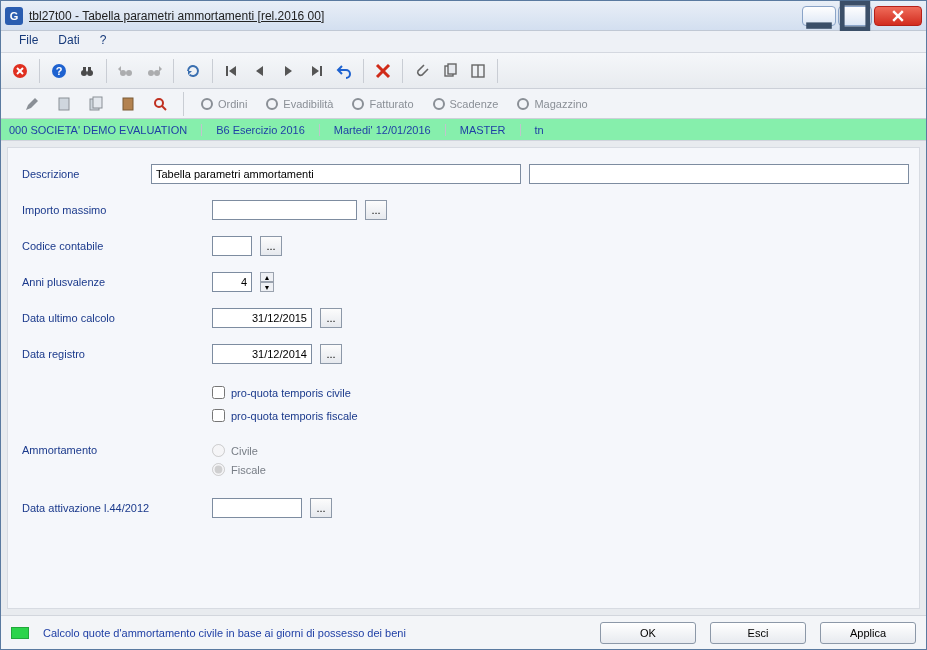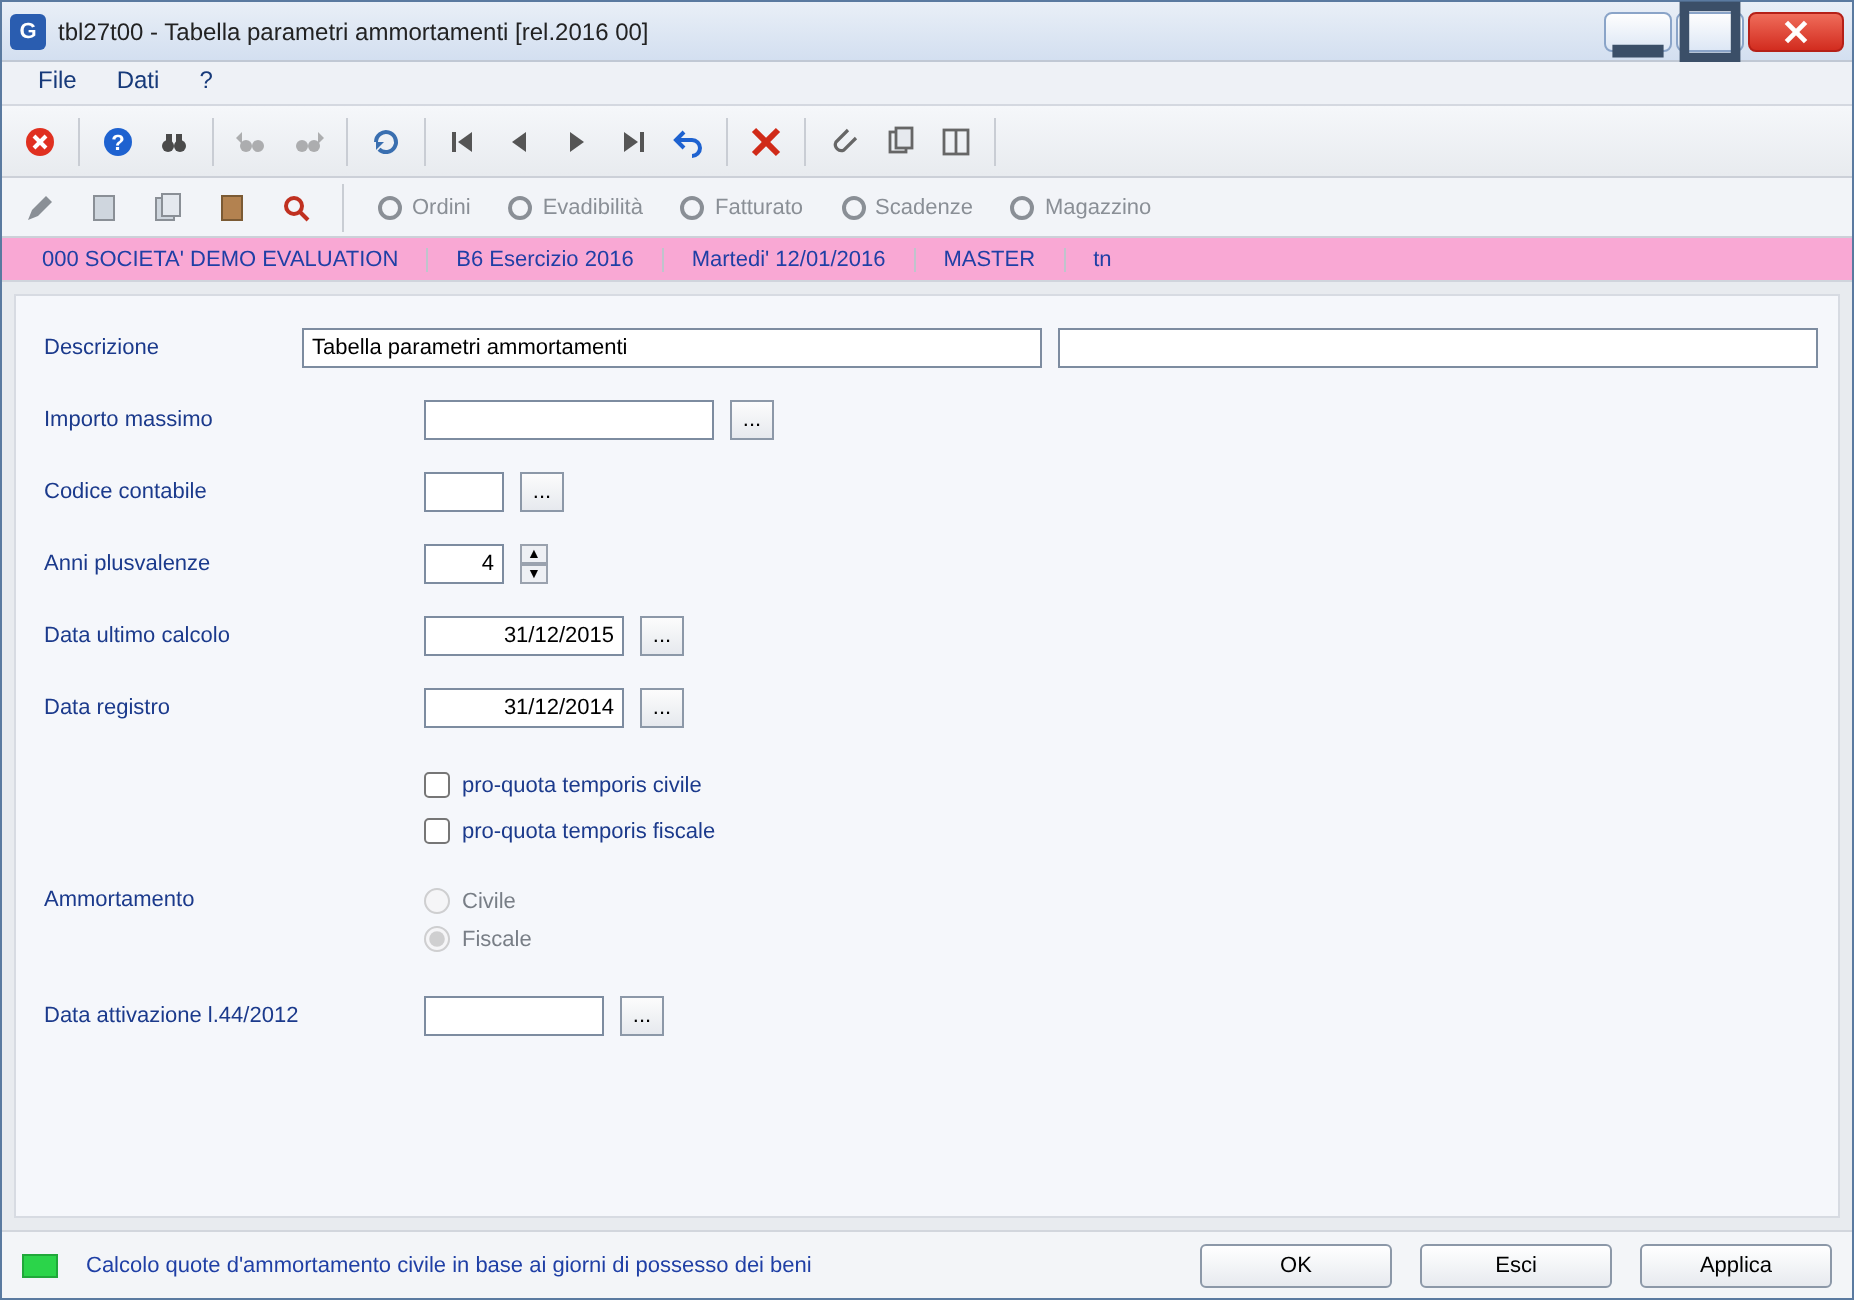--- a/index.html
+++ b/index.html
@@ -1,33 +1,33 @@
 <!DOCTYPE html>
 <html><head>
 <meta charset="utf-8">
 <style>
   * { box-sizing: border-box; margin: 0; padding: 0; }
   html, body { width: 927px; height: 650px; font-family: Tahoma, Arial, sans-serif; font-size: 11px; overflow: hidden; }
   .window { width: 927px; height: 650px; background: #e8ebef; border: 1px solid #5a7aa0; display: flex; flex-direction: column; box-shadow: 0 0 4px rgba(0,0,0,0.4); }
   .titlebar { height: 30px; background: linear-gradient(#e9eff7, #d3dff0); display: flex; align-items: center; padding: 0 4px; color: #222; font-size: 12px; border-bottom: 1px solid #c0c8d4; }
   .titlebar .app-icon { width: 18px; height: 18px; background:#2a5db0; border-radius:3px; display:inline-flex; align-items:center; justify-content:center; margin-right:6px; color:#fff; font-weight:bold; font-size:11px; }
-  .titlebar .title { flex: 1; }
+  .titlebar .title { flex: 1; text-decoration: underline; }
   .win-btns { display: flex; gap: 2px; }
   .win-btn { width: 34px; height: 20px; border: 1px solid #8aa4c8; border-radius: 4px; background: linear-gradient(#fefefe,#dde7f5); display: inline-flex; align-items: center; justify-content: center; font-size: 11px; cursor: pointer; }
   .win-close { background: linear-gradient(#ef6c5a,#d22c1f); border-color:#b52018; color:#fff; font-weight:bold; width:48px; }
   .menubar { height: 22px; background: #eef1f6; display: flex; align-items: flex-start; padding: 0 8px; border-bottom: 1px solid #d4d8e0; font-size: 12px; color:#173a7a; }
   .menubar .menu-item { padding: 2px 10px; cursor: pointer; }
   .toolbar { height: 36px; background: linear-gradient(#f5f7fa,#e8ebef); display: flex; align-items: center; padding: 0 6px; border-bottom: 1px solid #ccd0d8; gap:2px; }
   .tbtn { width: 26px; height: 26px; border:1px solid transparent; border-radius:3px; display:inline-flex; align-items:center; justify-content:center; cursor:pointer; color:#3a506b; }
   .tbtn svg { width:16px; height:16px; }
   .tsep { width: 1px; height: 24px; background:#c9cdd4; margin: 0 4px; }
-  .toolbar2 { height: 30px; background:#f2f4f8; display:flex; align-items:center; padding:0 6px; gap:6px; border-bottom:1px solid #ccd0d8; color:#8a8f96; }
+  .toolbar2 { height: 30px; background:#f2f4f8; display:flex; align-items:center; padding:0 18px; gap:6px; border-bottom:1px solid #ccd0d8; color:#8a8f96; }
   .tlabel { display:inline-flex; align-items:center; gap:4px; padding:0 6px; cursor:pointer; }
   .tlabel .ring { width:14px; height:14px; }
-  .infobar { height:22px; background:#f9a8d4; display:flex; align-items:center; padding:0 20px; border-bottom:1px solid #d0d4dc; color:#1f3fa5; font-size:11px; }
+  .infobar { height:22px; background:#86efac; display:flex; align-items:center; padding:0 8px; border-bottom:1px solid #d0d4dc; color:#1f3fa5; font-size:11px; }
   .infobar .sep { width:1px; height:12px; background:#c0c4cc; margin:0 14px; }
   .form { flex:1; background:#f5f7fb; border:1px solid #d7dbe2; margin:6px; padding:16px 10px 8px 14px; overflow:auto; }
   .row { display:flex; align-items:center; margin-bottom:16px; }
   .row.tight { margin-bottom:10px; }
   .label { width:190px; color:#1b3a8c; font-size:11px; }
   .label.empty { width:190px; }
   .field { display:flex; align-items:center; gap:8px; }
   input[type="text"].txt { height:20px; border:1px solid #7d8ca0; background:#fff; padding:0 4px; font-size:11px; }
   .w-lg { width:370px; } .w-xl { width:380px; } .w-md { width:145px; } .w-sm { width:90px; } .w-xs { width:40px; } .w-date { width:100px; text-align:right; } .w-num { width:40px; text-align:right; }
   .btn-dots { width:22px; height:20px; border:1px solid #8c98a8; background:linear-gradient(#fcfcfc,#e6e9ee); cursor:pointer; font-size:11px; display:inline-flex; align-items:center; justify-content:center; }

